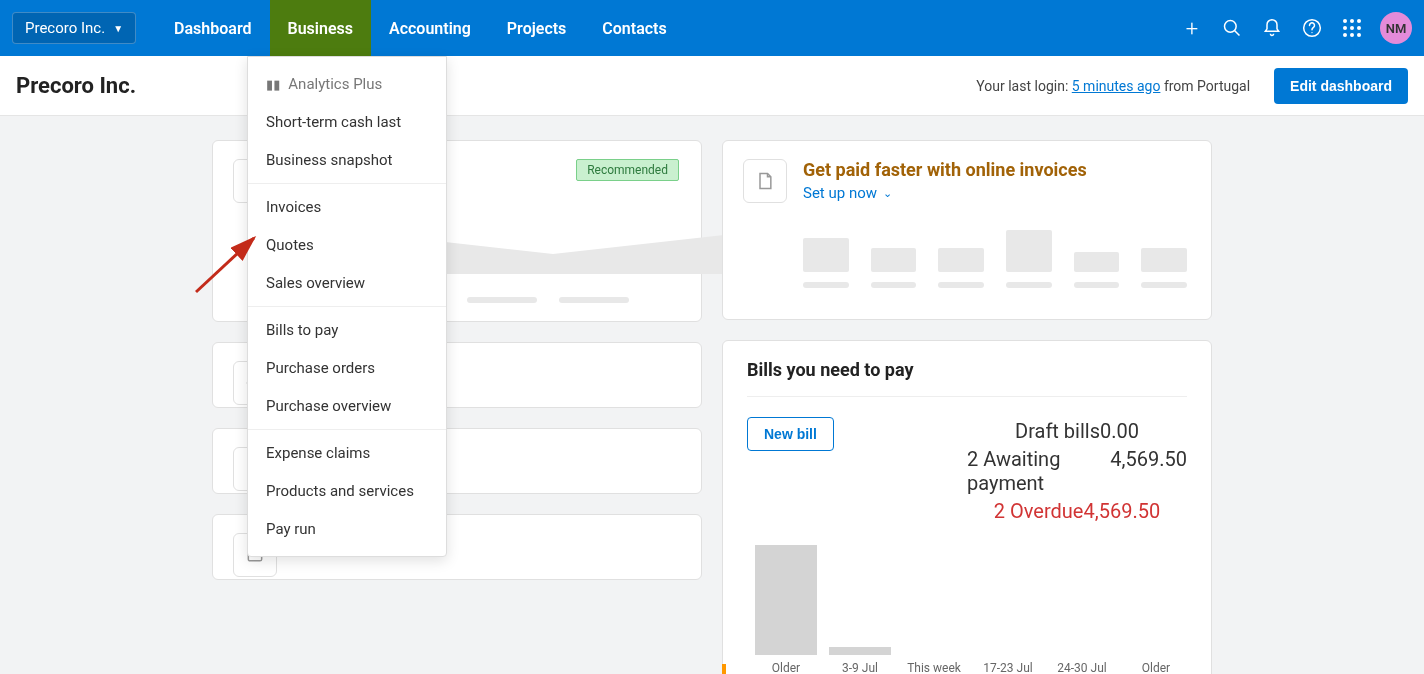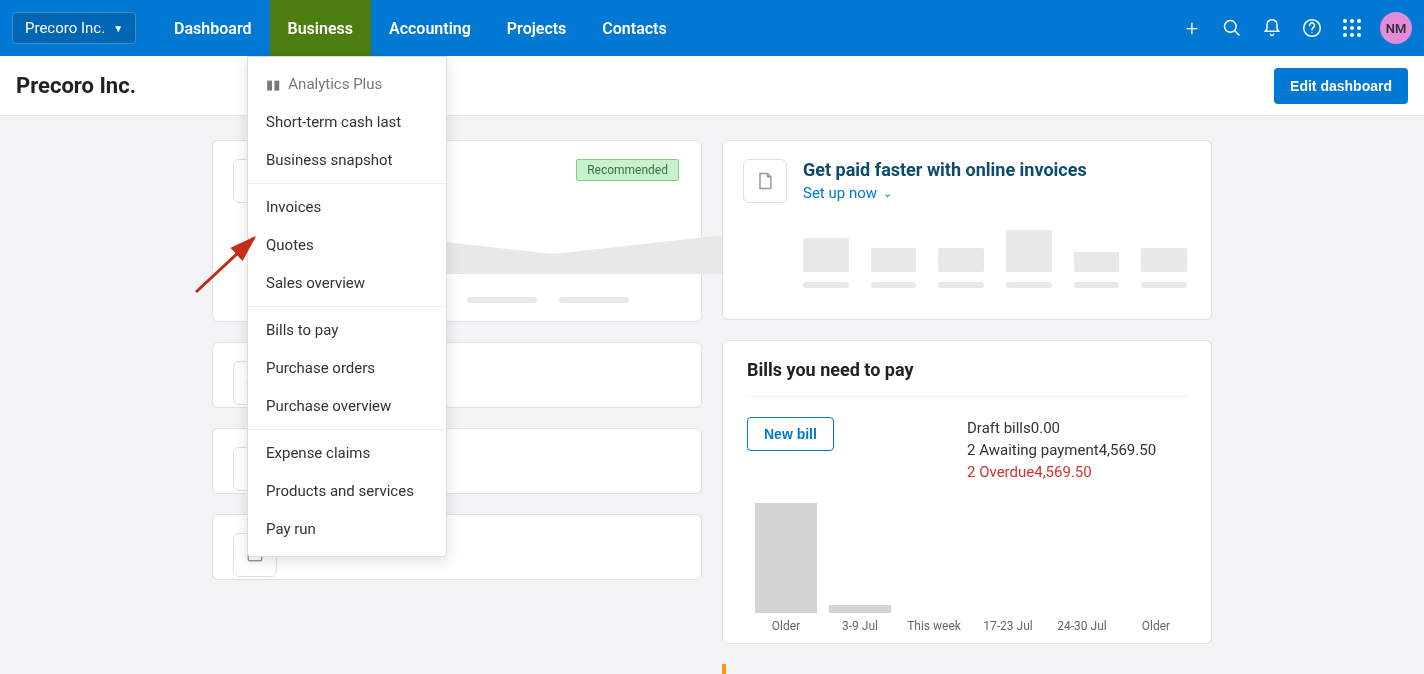--- a/index.html
+++ b/index.html
@@ -110,21 +110,21 @@
   .card {
     background: #fff;
     border: 1px solid #e0e0e0;
     border-radius: 6px;
     padding: 18px 24px;
     position: relative;
   }
   .card-title {
     font-size: 18px;
     font-weight: 700;
-    color: #0c4a6e;
+    color: #a16207;
     margin-bottom: 4px;
   }
   .card-icon-box {
     width: 44px; height: 44px;
     border: 1px solid #e0e0e0;
     border-radius: 6px;
     display: flex; align-items: center; justify-content: center;
     position: absolute;
     left: 20px; top: 18px;
     background: #fff;
@@ -161,21 +161,21 @@
     background: #fff;
     border: 1px solid #0078d4;
     color: #0078d4;
     padding: 8px 16px;
     border-radius: 4px;
     font-size: 14px;
     font-weight: 600;
     cursor: pointer;
   }
   .bill-stats { margin-left: auto; width: 220px; }
-  .bill-row { display:flex; justify-content:flex-start; font-size:15px; padding: 2px 0; }
+  .bill-row { display:flex; justify-content:center; font-size:20px; padding: 2px 0; }
   .bill-row.overdue { color: #d13434; }
   .bills-chart { margin-top: 20px; }
   .bills-chart .bars { display:flex; gap: 12px; align-items:flex-end; height: 110px; padding-left: 8px;}
   .bills-chart .bar { width: 64px; background:#d4d4d4; }
   .bills-chart .labels { display:flex; gap:12px; padding-left:8px; margin-top:6px; }
   .bills-chart .lbl { width:64px; text-align:center; font-size:12px; color:#666; }
   
   
   .dropdown {
     position: absolute;
@@ -264,20 +264,23 @@
         <span></span>
         <span></span>
     </div>
   </div>
   <div class="avatar">NM</div>
 </div>
 
 <div class="subheader">
   <div class="page-title">Precoro Inc.</div>
   <div class="sub-spacer"></div>
+  <div class="last-login">
+    <span>Your last login: </span><a>5 minutes ago</a><span> from Portugal</span>
+  </div>
   <button class="edit-dash">Edit dashboard</button>
 </div>
 
 <div class="content">
   <div class="col col-left">
     <div class="card with-icon">
       <div class="card-icon-box">
         <svg class="icon-sm" viewBox="0 0 24 24">
             <polyline points="3 17 9 11 13 15 21 7"></polyline>
           </svg>

